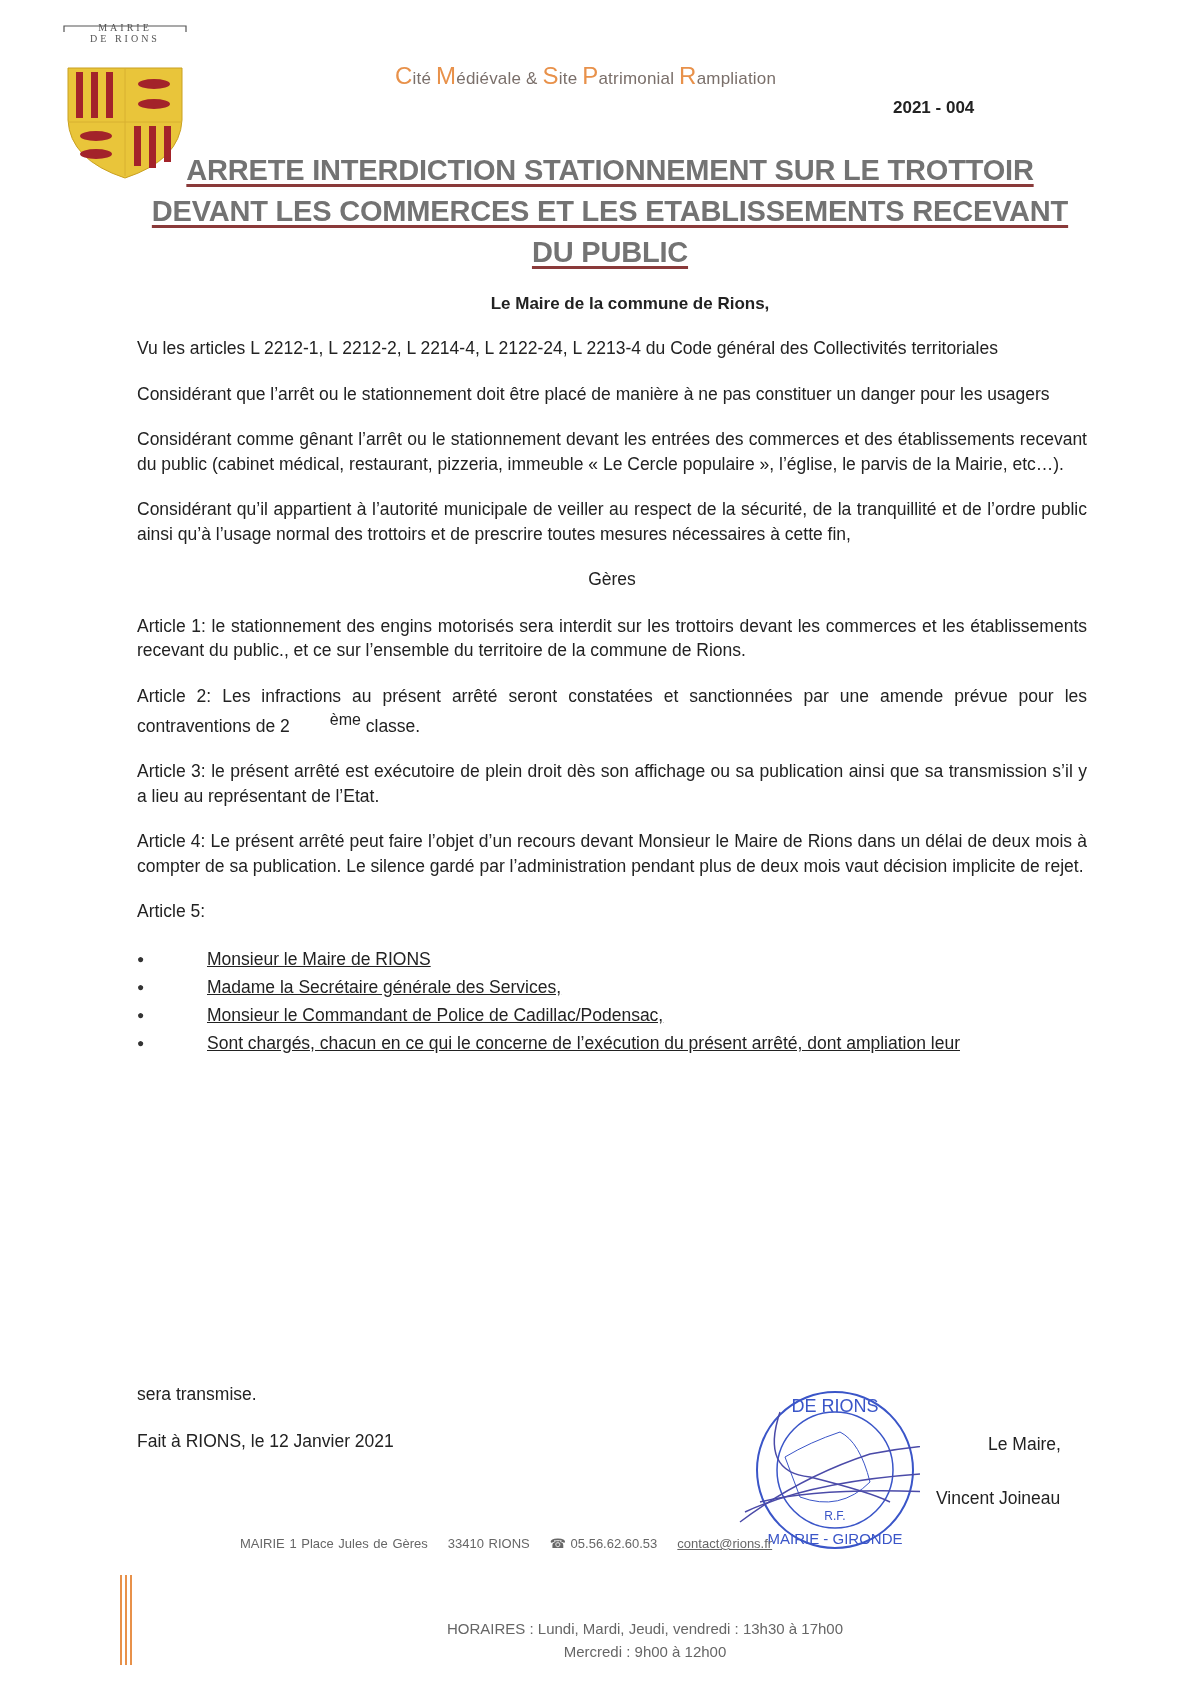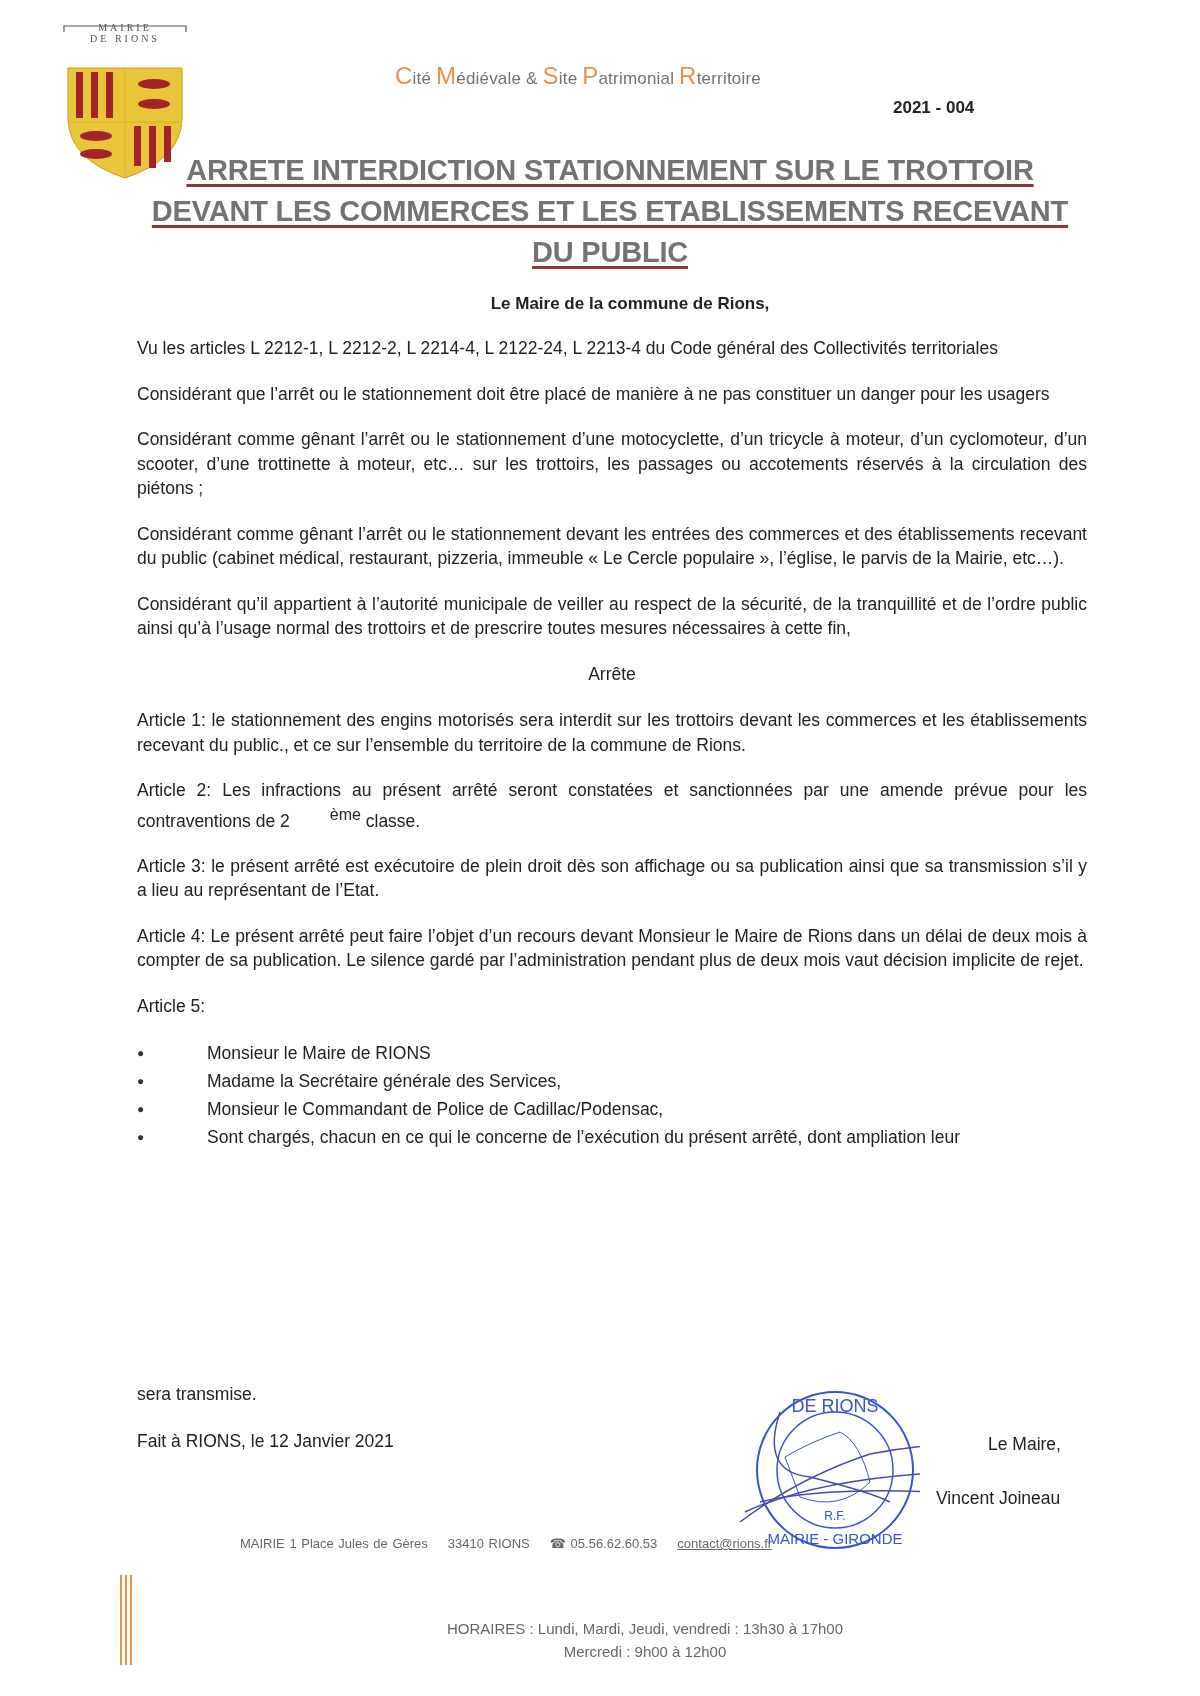--- a/index.html
+++ b/index.html
@@ -17,21 +17,21 @@
       font-family: "Liberation Sans Narrow", "Liberation Sans", sans-serif; font-weight: bold;
       font-size: 29px; line-height: 41px; color: #737373; letter-spacing: -0.2px; }
     .title span { text-decoration: underline; text-decoration-color: #8a3a3a; text-decoration-thickness: 3px; text-underline-offset: 4px; }
     .mayor { position: absolute; left: 0; top: 294px; width: 1200px; padding-left: 60px; box-sizing: border-box; text-align: center;
       font-size: 17px; font-weight: bold; color: #222; }
     .body { position: absolute; left: 137px; top: 336px; width: 950px; font-size: 17.5px; line-height: 24.5px; color: #222; }
     .body p { margin: 0 0 21px 0; text-align: justify; }
     .body p.center { text-align: center; margin: 18px 0 22px 0; }
     .body sup { font-size: 16px; margin-left: 40px; }
     .art5 { margin: 0; }
-    .bullets { list-style: none; padding: 0; margin: 6px 0 22px 0; }
+    .bullets { list-style: none; padding: 0; margin: 6px 0 22px 0; text-decoration: underline; }
     .bullets li { position: relative; padding-left: 70px; line-height: 28px; }
     .bullets li::before { content: "\25CF"; position: absolute; left: 0; font-size: 12px; color: #333; }
     .fait { position: absolute; left: 137px; top: 1431px; font-size: 17.5px; color: #222; }
     .sig-role { position: absolute; left: 988px; top: 1434px; font-size: 17.5px; color: #222; }
     .sig-name { position: absolute; left: 936px; top: 1488px; font-size: 17.5px; color: #222; }
     .stamp { position: absolute; left: 720px; top: 1382px; width: 200px; height: 180px; }
     .footer-bars { position: absolute; left: 120px; top: 1575px; width: 14px; height: 90px; }
     .footer-bars i { position: absolute; top: 0; width: 2px; height: 90px; background: #e8914a; }
     .footer1 { position: absolute; left: 240px; top: 1536px; font-size: 13px; color: #666; word-spacing: 1px; }
     .footer1 .gap { display: inline-block; width: 20px; }
@@ -57,40 +57,39 @@
   <ellipse cx="94" cy="84" rx="16" ry="5" fill="#a3232a"></ellipse>
   <ellipse cx="36" cy="116" rx="16" ry="5" fill="#a3232a"></ellipse>
   <ellipse cx="36" cy="134" rx="16" ry="5" fill="#a3232a"></ellipse>
 </svg>
 <div class="crest-label">
   <div>MAIRIE</div>
   <div>DE RIONS</div>
 </div>
 
 <div class="tagline">
-  <span><span class="cap">C</span><span>ité </span></span><span><span class="cap">M</span><span>édiévale &amp; </span></span><span><span class="cap">S</span><span>ite </span></span><span><span class="cap">P</span><span>atrimonial </span></span><span><span class="cap">R</span><span>territoire</span></span>
+  <span><span class="cap">C</span><span>ité </span></span><span><span class="cap">M</span><span>édiévale &amp; </span></span><span><span class="cap">S</span><span>ite </span></span><span><span class="cap">P</span><span>atrimonial </span></span><span><span class="cap">R</span><span>ampliation</span></span>
 </div>
 
 <div class="ref">2021 - 004</div>
 
 <div class="title">
   <div><span>ARRETE INTERDICTION STATIONNEMENT SUR LE TROTTOIR</span></div>
   <div><span>DEVANT LES COMMERCES ET LES ETABLISSEMENTS RECEVANT</span></div>
   <div><span>DU PUBLIC</span></div>
 </div>
 
 <div class="mayor">Le Maire de la commune de Rions,</div>
 
 <div class="body">
   <p>Vu les articles L 2212-1, L 2212-2, L 2214-4, L 2122-24, L 2213-4 du Code général des Collectivités territoriales</p>
   <p>Considérant que l’arrêt ou le stationnement doit être placé de manière à ne pas constituer un danger pour les usagers</p>
-  <p>Considérant comme gênant l’arrêt ou le stationnement d’une motocyclette, d’un tricycle à moteur, d’un cyclomoteur, d’un scooter, d’une trottinette à moteur, etc… sur les trottoirs, les passages ou accotements réservés à la circulation des piétons ;</p>
   <p>Considérant comme gênant l’arrêt ou le stationnement devant les entrées des commerces et des établissements recevant du public (cabinet médical, restaurant, pizzeria, immeuble « Le Cercle populaire », l’église, le parvis de la Mairie, etc…).</p>
   <p>Considérant qu’il appartient à l’autorité municipale de veiller au respect de la sécurité, de la tranquillité et de l’ordre public ainsi qu’à l’usage normal des trottoirs et de prescrire toutes mesures nécessaires à cette fin,</p>
-  <p class="center">Arrête</p>
+  <p class="center">Gères</p>
   <p>Article 1: le stationnement des engins motorisés sera interdit sur les trottoirs devant les commerces et les établissements recevant du public., et ce sur l’ensemble du territoire de la commune de Rions.</p>
   <p><span>Article 2:  Les infractions au présent arrêté seront constatées et sanctionnées par une amende prévue pour les contraventions de 2</span><sup>ème</sup><span> classe.</span></p>
   <p>Article 3: le présent arrêté est exécutoire de plein droit dès son affichage ou sa publication ainsi que sa transmission s’il y a lieu au représentant de l’Etat.</p>
   <p>Article 4: Le présent arrêté peut faire l’objet d’un recours devant Monsieur le Maire de Rions dans un délai de deux mois à compter de sa publication. Le silence gardé par l’administration pendant plus de deux mois vaut décision implicite de rejet.</p>
   <p class="art5">Article 5:</p>
   <ul class="bullets">
     <li>Monsieur le Maire de RIONS</li>
     <li>Madame la Secrétaire générale des Services,</li>
     <li>Monsieur le Commandant de Police de Cadillac/Podensac,</li>
     <li>Sont chargés, chacun en ce qui le concerne de l’exécution du présent arrêté, dont ampliation leur</li>

